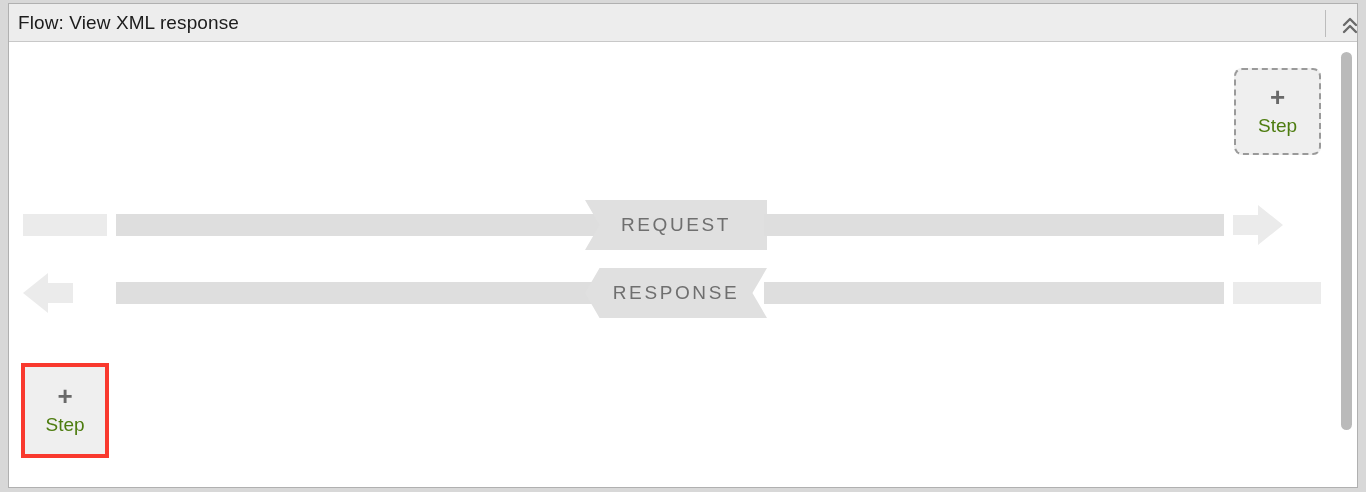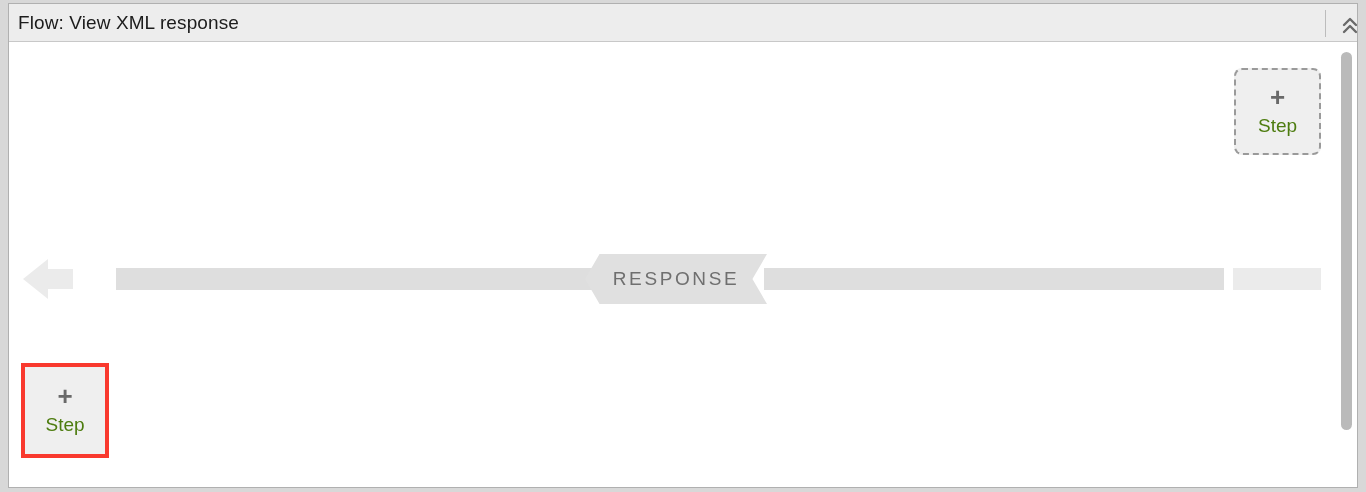--- a/index.html
+++ b/index.html
@@ -166,21 +166,21 @@
     left: 0; top: 0;
     width: 100%;
     height: 100%;
     border: none;
     border-radius: 0;
   }
 
   
   .row { position: absolute; left: 0; width: 1348px; height: 40px; }
   .row-request  { top: 162px; }
-  .row-response { top: 216px; }
+  .row-response { top: 230px; }
 
   .bar {
     position: absolute;
     top: 9px;
     height: 22px;
   }
   .bar-light { background: #ebebeb; }
   .bar-dark  { background: #dedede; }
 
   .arrow-head {
@@ -260,20 +260,31 @@
     </div>
   </div>
 
   <div class="canvas">
 
     <div class="step-btn step-top">
       <div class="plus">+</div>
       <div class="lbl">Step</div>
     </div>
 
+    <div class="row row-request">
+      <div class="bar bar-light" style="left:14px; width:84px;"></div>
+      <div class="bar bar-dark" style="left:107px; width:503px;"></div>
+
+      <div class="banner banner-request" style="left:576px; width:182px;">
+        <span class="banner-label">REQUEST</span>
+      </div>
+
+      <div class="bar bar-dark" style="left:755px; width:460px;"></div>
+      <div class="arrow-head arrow-right" style="left:1224px;"></div>
+    </div>
 
     <div class="row row-response">
       <div class="arrow-head arrow-left" style="left:14px;"></div>
       <div class="bar bar-dark" style="left:107px; width:503px;"></div>
 
       <div class="banner banner-response" style="left:576px; width:182px;">
         <span class="banner-label">RESPONSE</span>
       </div>
 
       <div class="bar bar-dark" style="left:755px; width:460px;"></div>

